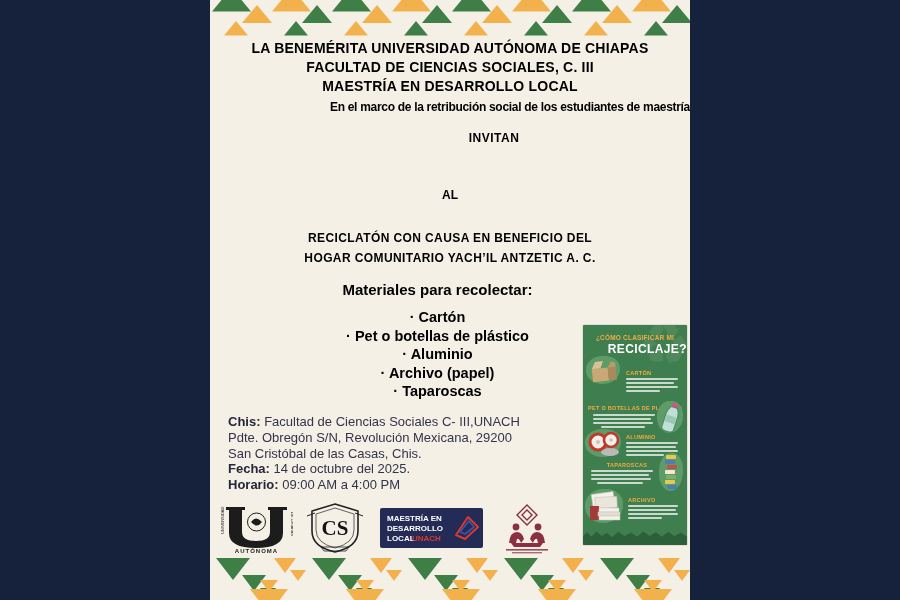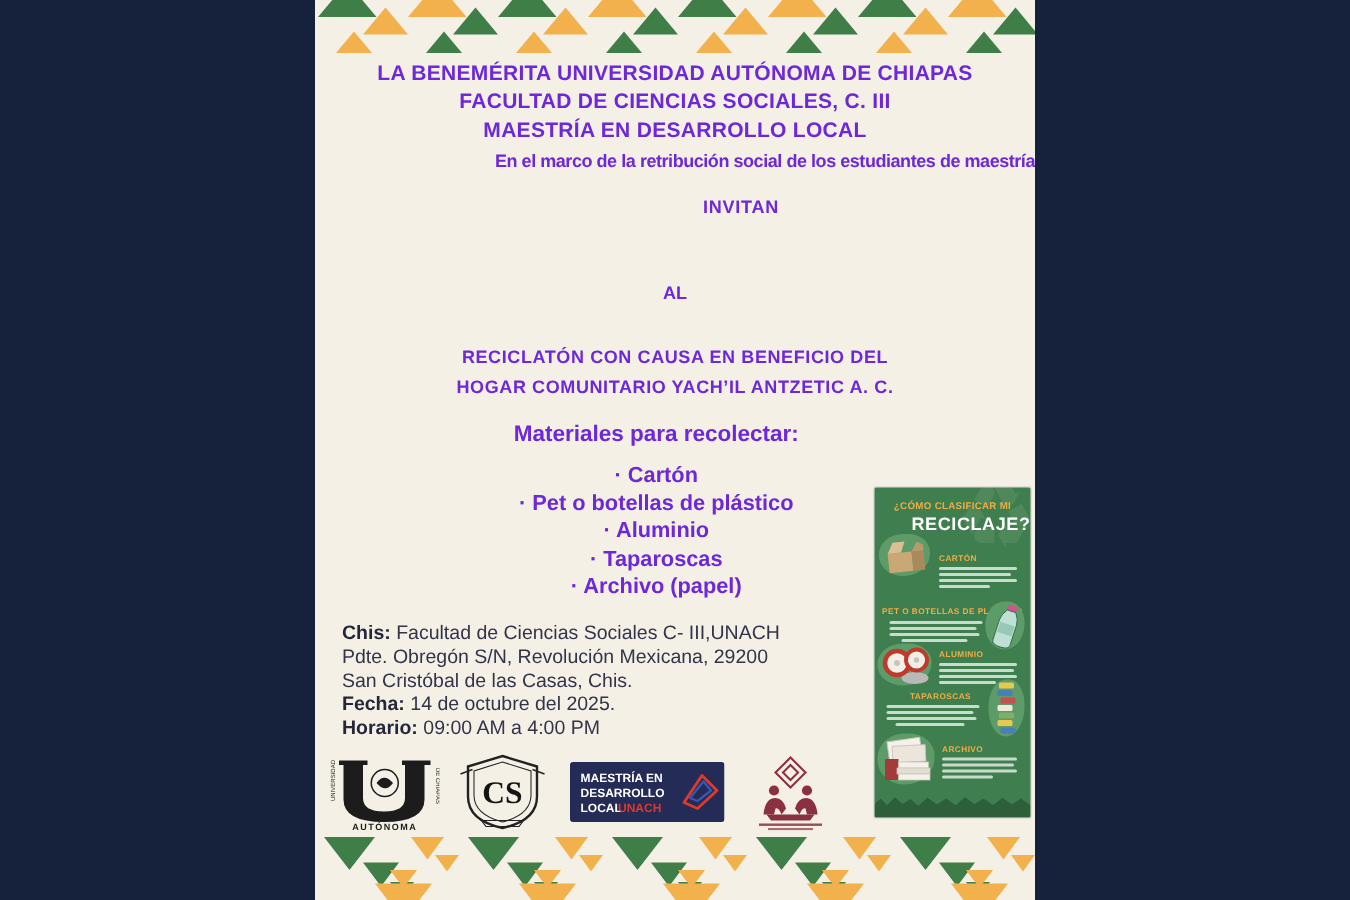--- a/index.html
+++ b/index.html
@@ -12,21 +12,21 @@
   .stage{position:absolute;inset:0;}
   .flyer{
     position:absolute;left:210px;top:0;width:480px;height:600px;
     background:#f4f0e6;overflow:hidden;
   }
   .g{fill:#3f7f47}
   .y{fill:#f2b14c}
   .pattern{position:absolute;left:0;}
   .pattern.top{top:0;}
   .pattern.bottom{bottom:0;}
-  .txt{position:absolute;left:0;width:480px;text-align:center;color:#6d28d9;}
+  .txt{position:absolute;left:0;width:480px;text-align:center;color:#000000;}
   .hdr-line{font-size:14px;font-weight:700;line-height:19px;letter-spacing:.2px;}
   .hdr-sub{font-size:12px;font-weight:700;letter-spacing:-.3px;margin-top:4px;text-align:right;}
   .invitan{top:131px;font-size:12px;font-weight:700;letter-spacing:.5px;padding-left:44px;}
   .audience{top:159px;font-size:14px;font-weight:600;}
   .al{top:188px;font-size:12px;font-weight:700;}
   .event{top:228px;font-size:12px;font-weight:700;line-height:20px;letter-spacing:.4px;}
   .mat-head{top:281px;width:455px;font-size:15px;font-weight:700;}
   .mat-list{top:308px;width:455px;font-size:14.5px;font-weight:700;line-height:18.5px;}
   .details{
     position:absolute;left:18px;top:414px;width:330px;text-align:left;
@@ -107,22 +107,22 @@
     <div class="txt event">
       <div>RECICLATÓN CON CAUSA EN BENEFICIO DEL</div>
       <div>HOGAR COMUNITARIO YACH’IL ANTZETIC A. C.</div>
     </div>
 
     <div class="txt mat-head">Materiales para recolectar:</div>
     <div class="txt mat-list">
       <div>· Cartón</div>
       <div>· Pet o botellas de plástico</div>
       <div>· Aluminio</div>
+      <div>· Archivo (papel)</div>
       <div>· Taparoscas</div>
-      <div>· Archivo (papel)</div>
     </div>
 
     <div class="details">
       <div><b>Chis:</b> <span>Facultad de Ciencias Sociales C- III,UNACH</span></div>
       <div>Pdte. Obregón S/N, Revolución Mexicana, 29200</div>
       <div>San Cristóbal de las Casas, Chis.</div>
       <div><b>Fecha:</b> <span>14 de octubre del 2025.</span></div>
       <div><b>Horario:</b> <span>09:00 AM a 4:00 PM</span></div>
     </div>
 

